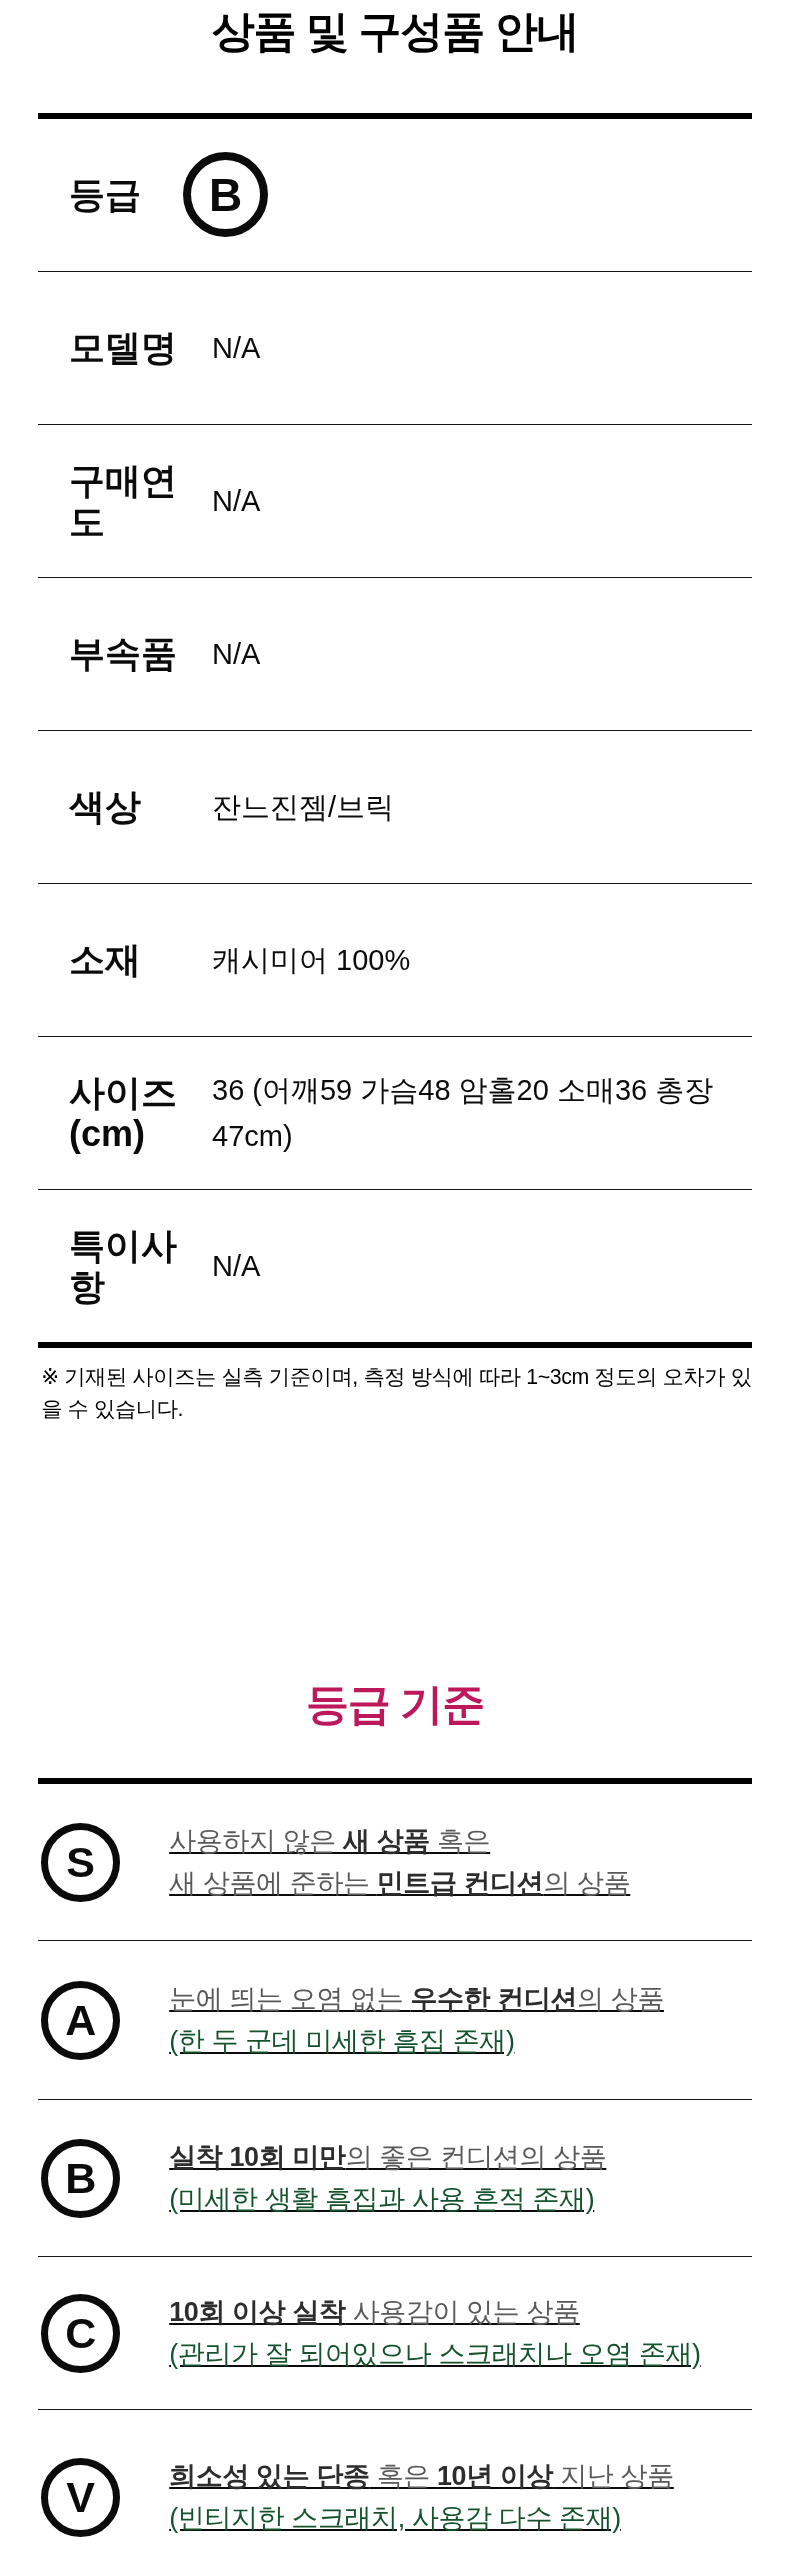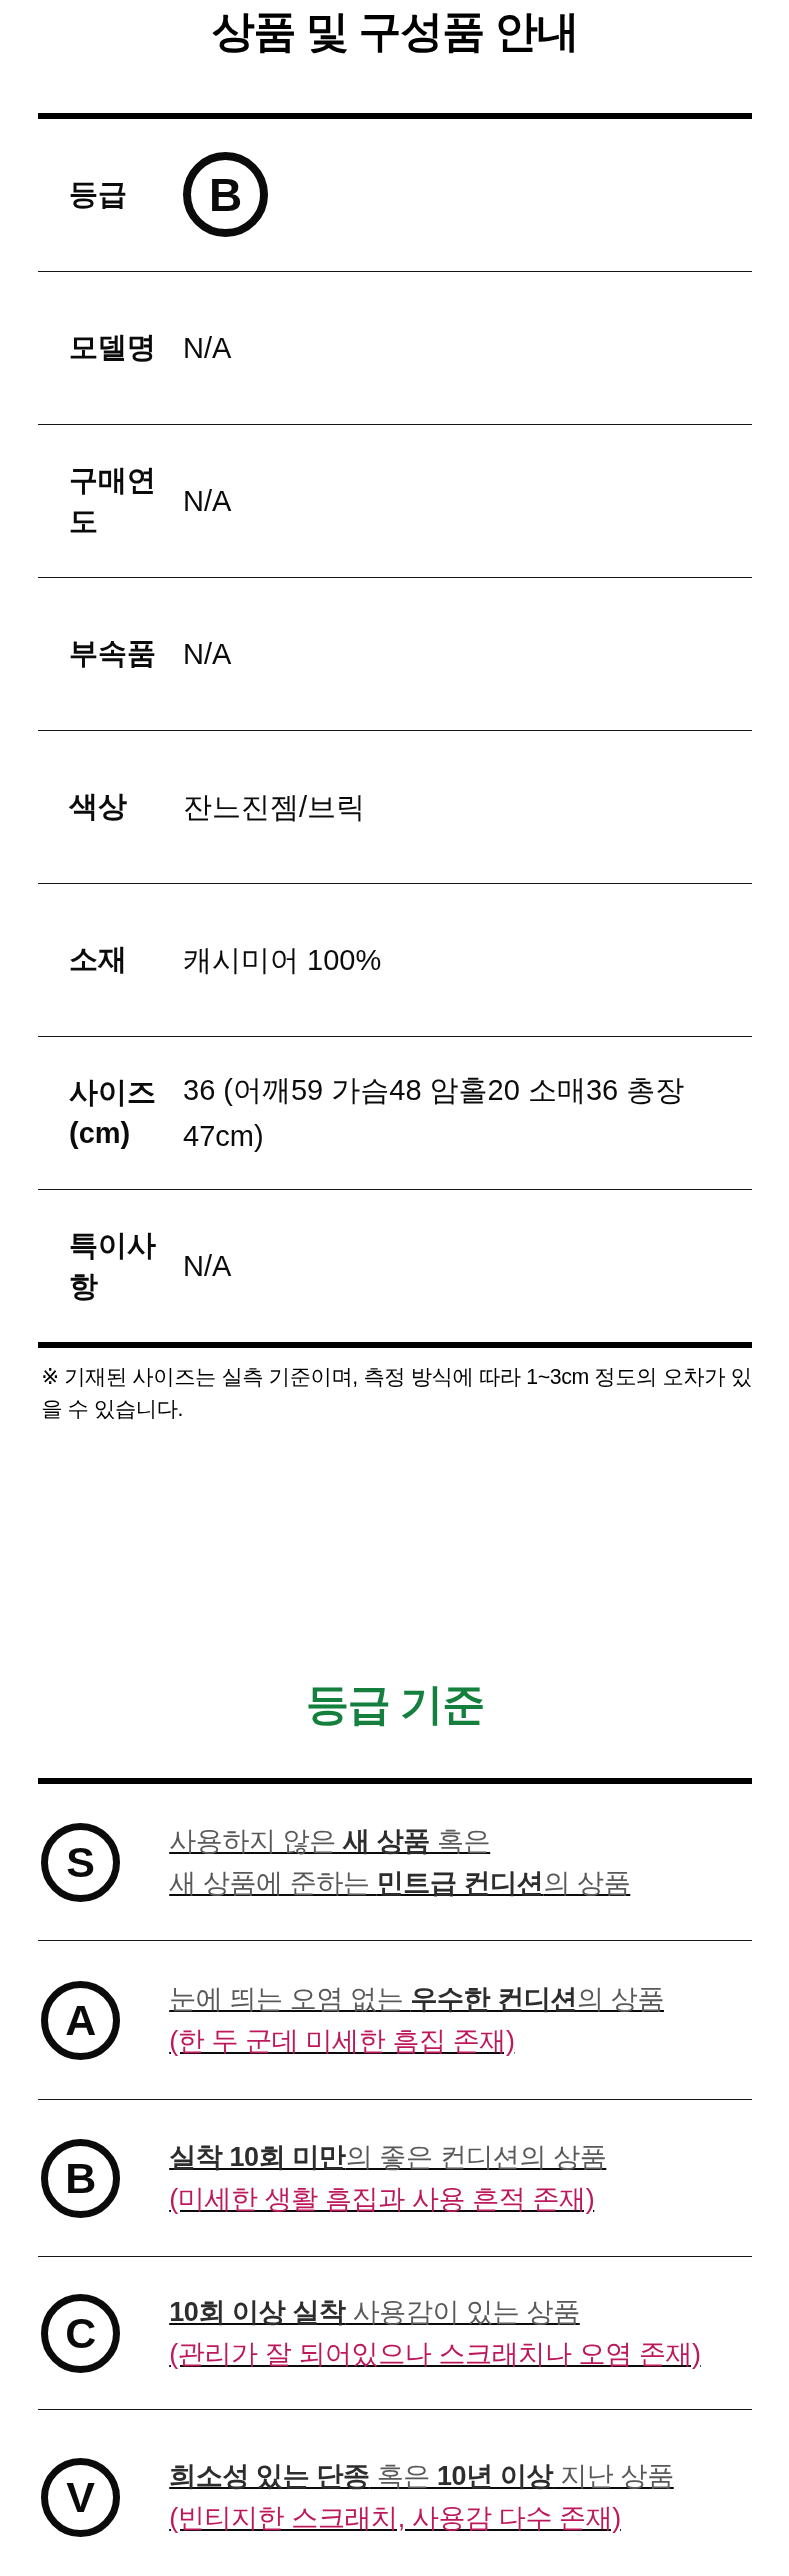--- a/index.html
+++ b/index.html
@@ -9,36 +9,36 @@
   }
   .content{width:714px;margin:0 auto;}
 
   
   .section-title{
     font-size:43px;font-weight:700;line-height:52px;letter-spacing:-1.2px;
     text-align:center;color:#000;margin:0;padding-top:4.7px;
   }
   .section-title-2{
     font-size:43px;font-weight:700;line-height:51px;letter-spacing:-1.2px;
-    text-align:center;color:#15803d;margin:254px 0 12px 0;
+    text-align:center;color:#be185d;margin:254px 0 12px 0;
   }
 
   
   .rule{height:6.3px;background:#000;}
   .rule-top{margin-top:56px;}
   .rule-mid{margin-top:0;}
   .rule-grade-top{margin-top:48px;}
 
   
   .spec-table{}
   .spec-row{display:flex;align-items:center;height:152px;}
-  .spec-row + .spec-row{border-top:1.6px solid #151515;}
+  .spec-row + .spec-row{border-top:1.6px solid #151515;gap:29px;}
   .spec-label{
     width:145px;min-width:145px;box-sizing:border-box;padding-left:31px;
-    font-size:29px;font-weight:700;line-height:41px;color:#0b0b0b;
+    font-size:36px;font-weight:700;line-height:41px;color:#0b0b0b;
   }
   .spec-value{
     font-size:29px;font-weight:400;line-height:46px;color:#0b0b0b;
     max-width:521px;
   }
 
   
   .circle-badge{
     border-radius:50%;display:flex;align-items:center;justify-content:center;
     box-sizing:content-box;background:#fff;
@@ -61,21 +61,21 @@
   .row-h-b{height:156px;}
   .row-h-c{height:152px;}
   .row-h-v{height:174px;}
   .grade-circle{
     width:65px;height:65px;border:7.1px solid #0b0b0b;margin-left:3.2px;flex:0 0 auto;
   }
   .grade-letter{font-size:43px;font-weight:700;color:#0b0b0b;}
   .grade-desc{margin-left:49px;text-decoration:underline;}
   .grade-line{font-size:27px;line-height:42px;color:#595959;letter-spacing:-0.4px;}
   .grade-line .seg-bold{font-weight:700;color:#2d2d2d;}
-  .grade-sub{font-size:27px;line-height:42px;color:#be185d;letter-spacing:-0.4px;}
+  .grade-sub{font-size:27px;line-height:42px;color:#14532d;letter-spacing:-0.4px;}
 </style>
 </head>
 <body>
 
 <div class="page">
   <div class="content">
 
     <h1 class="section-title">상품 및 구성품 안내</h1>
     <div class="rule rule-top"></div>
 

